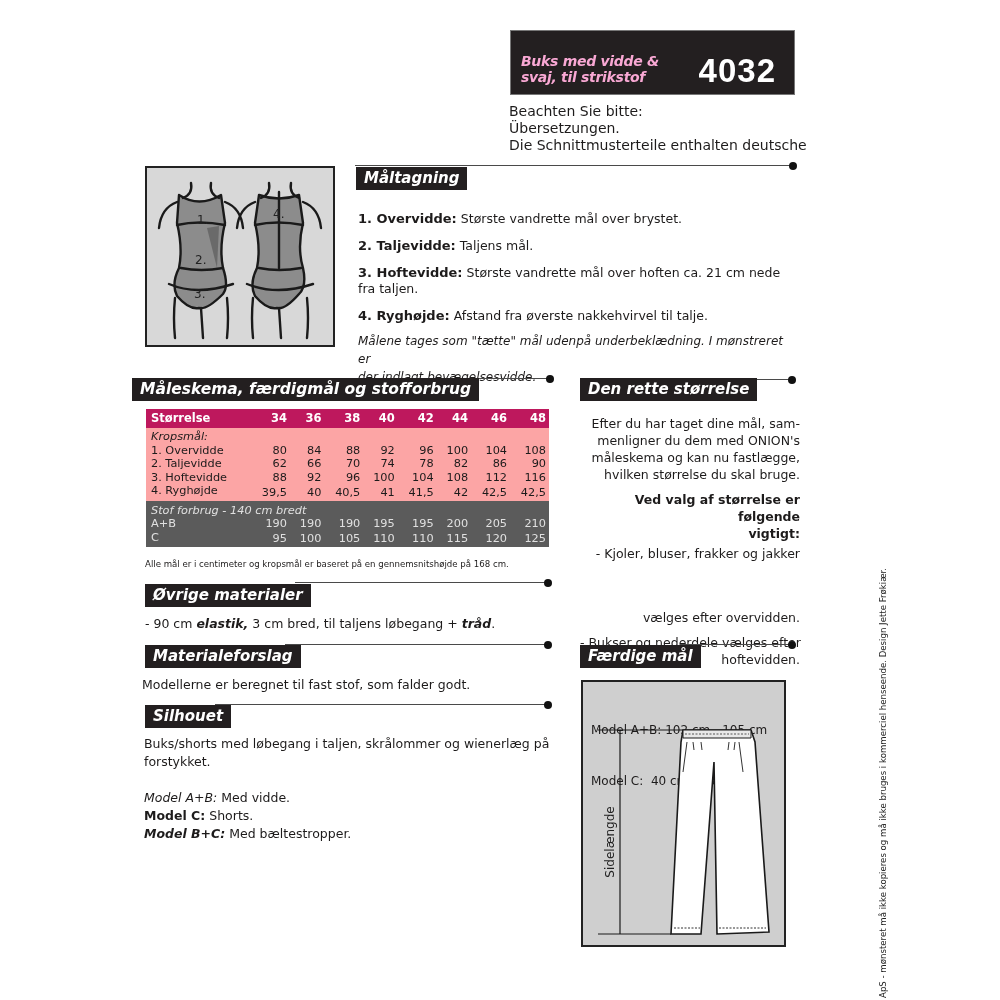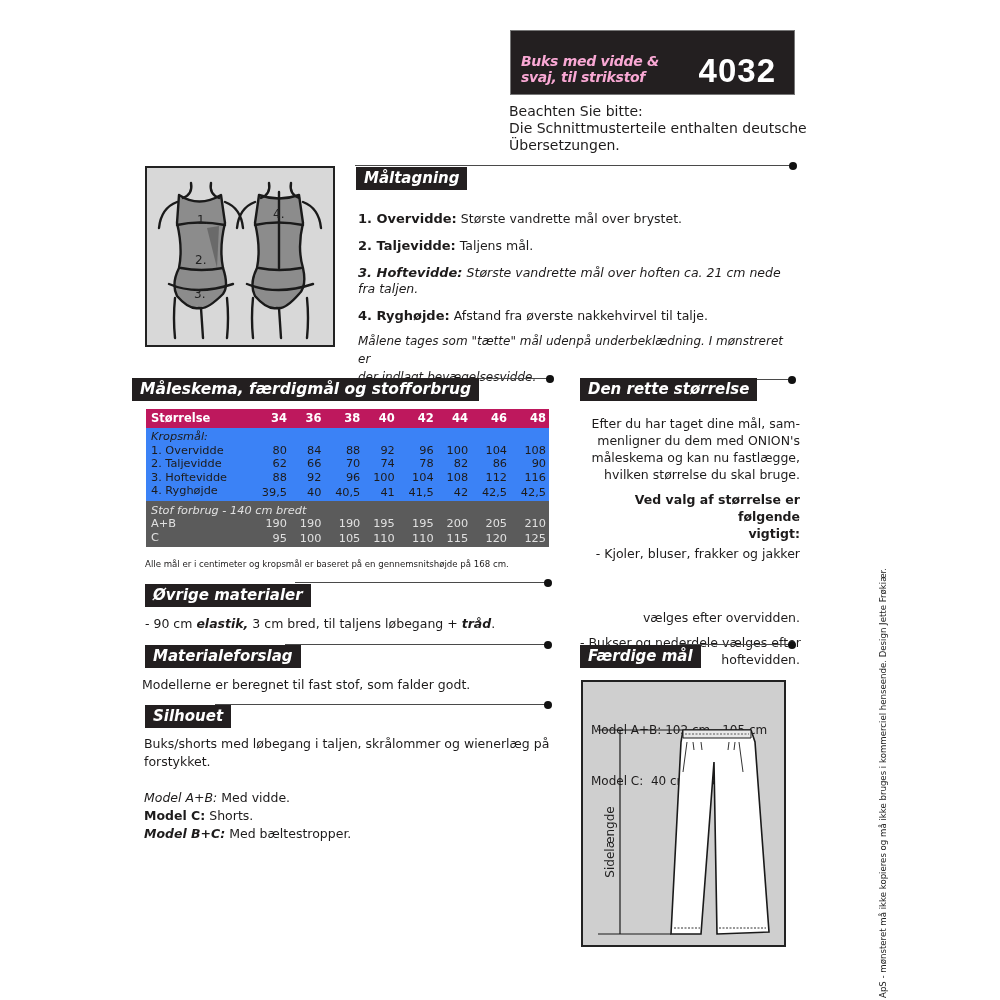--- a/index.html
+++ b/index.html
@@ -23,41 +23,41 @@
 
   .item { font-size:12.5px; line-height:16px;margin-top:8px; }
   .item b { font-weight:bold; font-size:13px; }
   .it { font-style:italic; }
 
   
   #size-table { left:146px; top:409px; width:403px; border-collapse:collapse; font-size:11.3px; }
   #size-table td, #size-table th { padding:0 3px; text-align:right; line-height:13.5px; }
   #size-table th { background:#be185d; color:#fff; font-weight:bold; font-size:11.5px; height:19px; }
   #size-table th:first-child, #size-table td:first-child { text-align:left; padding-left:5px; }
-  .body-row td { background:#3b82f6; }
+  .body-row td { background:#fca5a5; }
   .fabric-row td { background:#5b5b5b; color:#e0e0e0; }
   .subhdr td { font-style:italic; }
 
   #pants-box { left:581px; top:680px; width:201px; height:263px; background:#cfcfcf; border:2px solid #222; }
   #vertical-text { left:878px; top:998px; transform:rotate(-90deg); transform-origin:0 0; font-size:8.6px; white-space:nowrap; color:#222; }
 </style>
 </head>
 <body>
 
 <div class="abs" id="title-box">
   <div class="abs" id="title-text">
     <div>Buks med vidde &amp;</div>
     <div>svaj, til strikstof</div>
   </div>
   <div class="abs" id="pattern-no">4032</div>
 </div>
 <div class="abs" id="note">
   <div>Beachten Sie bitte:</div>
+  <div>Übersetzungen.</div>
   <div>Die Schnittmusterteile enthalten deutsche</div>
-  <div>Übersetzungen.</div>
 </div>
 <div class="abs rule" style="left:355px; top:165px; width:440px;"></div>
 <div class="abs dot" style="left:789px; top:162px;"></div>
 
 <div class="abs" id="figure-box">
   <svg width="186" height="177" viewBox="0 0 186 177">
     <g fill="#8c8c8c" stroke="#1a1a1a" stroke-width="2.4" stroke-linejoin="round">
 
       <path d="M32,27 Q52,40 74,27 L78,55 Q72,80 76,100 Q82,118 76,126 Q60,142 52,140 Q42,142 30,128 Q24,116 32,100 Q36,80 30,55 Z"></path>
 
@@ -93,21 +93,21 @@
       <text x="47" y="130">3.</text>
       <text x="126" y="50">4.</text>
     </g>
   </svg>
 </div>
 
 <div class="abs sec-head" style="left:356px; top:167px;">Måltagning</div>
 <div class="abs" style="left:358px; top:203px; width:440px;">
   <div class="item" style="margin-bottom:11px;"><b>1. Overvidde:</b><span> Største vandrette mål over brystet.</span></div>
   <div class="item" style="margin-bottom:11px;"><b>2. Taljevidde:</b><span> Taljens mål.</span></div>
-  <div class="item" style="margin-bottom:11px;font-style:italic;"><b>3. Hoftevidde:</b><span> Største vandrette mål over hoften ca. 21 cm nede fra taljen.</span></div>
+  <div class="item" style="margin-bottom:11px;"><b>3. Hoftevidde:</b><span> Største vandrette mål over hoften ca. 21 cm nede fra taljen.</span></div>
   <div class="item" style="margin-bottom:4px;"><b>4. Ryghøjde:</b><span> Afstand fra øverste nakkehvirvel til talje.</span></div>
   <div class="item it" style="font-size:12px; line-height:18px;">
     <div>Målene tages som "tætte" mål udenpå underbeklædning. I mønstreret er</div>
     <div>der indlagt bevægelsesvidde.</div>
   </div>
 </div>
 
 <div class="abs rule" style="left:440px; top:378px; width:110px;"></div>
 <div class="abs dot" style="left:546px; top:375px;"></div>
 <div class="abs sec-head" style="left:132px; top:378px; font-size:15.5px;">Måleskema, færdigmål og stofforbrug</div>

